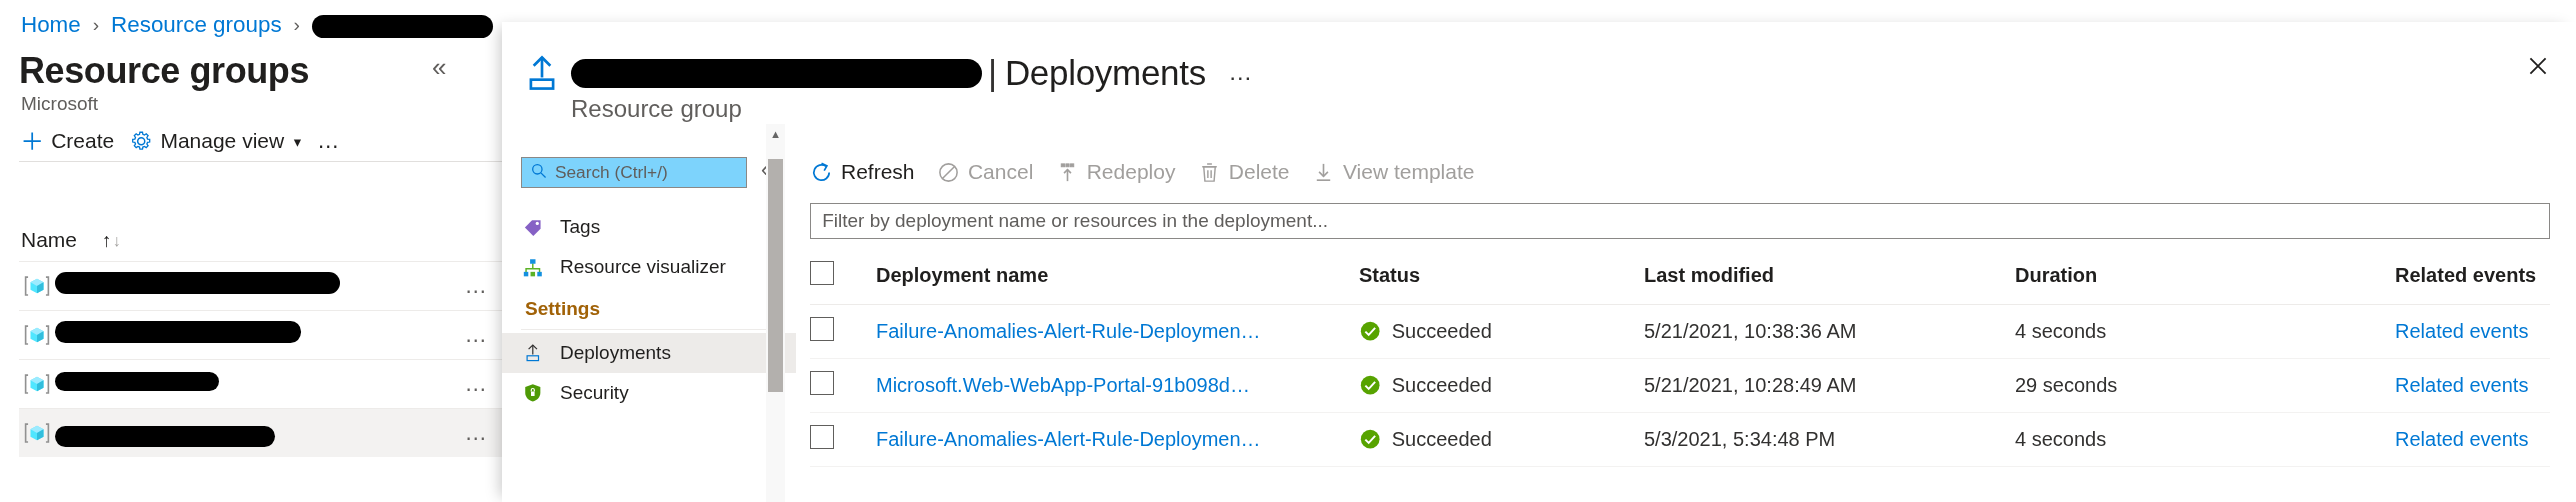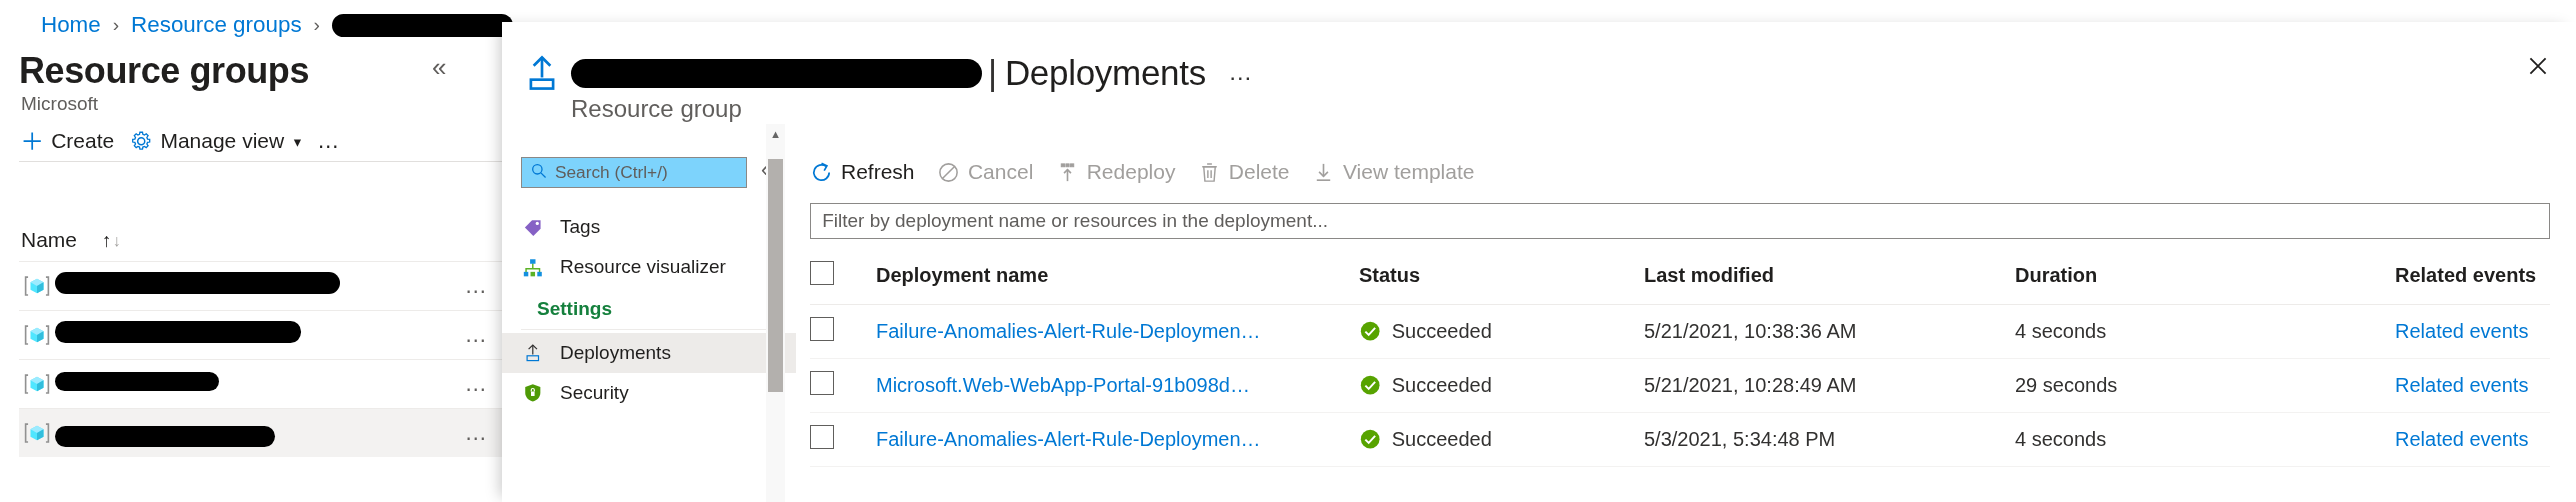--- a/index.html
+++ b/index.html
@@ -14,21 +14,21 @@
   #root { position: relative; width: 2576px; height: 502px; }
 
   
   .bg-blade {
     position: absolute; left: 0; top: 0; width: 535px; height: 502px;
     background: #fff;
   }
   .breadcrumb {
     position: absolute; left: 21px; top: 12px;
     font-size: 22.4px; line-height: 26px;
-    display: flex; align-items: center; gap: 12px; white-space: nowrap; margin-left: 20px;
+    display: flex; align-items: flex-end; gap: 12px; white-space: nowrap;
   }
   .bc-link { color: #0078d4; cursor: pointer; }
   .bc-sep { color: #605e5c; font-size: 19px; }
   .redact {
     display: inline-block; background: #000; border-radius: 12px;
     height: 22.4px; vertical-align: middle;
   }
   .bc-redact { width: 181px; height: 23px; border-radius: 13px; }
 
   .bg-title {
@@ -148,22 +148,22 @@
     font-size: 22.4px; color: #605e5c; cursor: pointer; line-height: 1;
   }
   .nav-list { position: absolute; left: 0; top: 83px; right: 0; }
   .nav-item {
     height: 40px; display: flex; align-items: center; gap: 15px;
     padding-left: 19px; font-size: 19px; color: #201f1e; cursor: pointer;
   }
   .nav-item.active { background: #edebe9; }
   .nav-item .ni-ico { width: 24px; flex: 0 0 24px; display: flex; align-items: center; justify-content: center; }
   .nav-group {
-    height: 38px; display: flex; align-items: flex-end; padding-left: 35px;
-    padding-bottom: 5.2px; font-size: 19px; font-weight: 700; color: #15803d;
+    height: 38px; display: flex; align-items: flex-end; padding-left: 23px;
+    padding-bottom: 5.2px; font-size: 19px; font-weight: 700; color: #a16207;
   }
   .nav-sep { height: 0.9px; background: #edebe9; margin: 3.5px 15.5px 3.5px 19px; }
 
   .nav-scrollbar {
     position: absolute; left: 264px; top: 102px; width: 19px; bottom: 0;
     background: #f8f8f8;
   }
   .nsb-up {
     height: 19px; display: flex; align-items: center; justify-content: center;
     color: #666; font-size: 11.2px; cursor: pointer;

